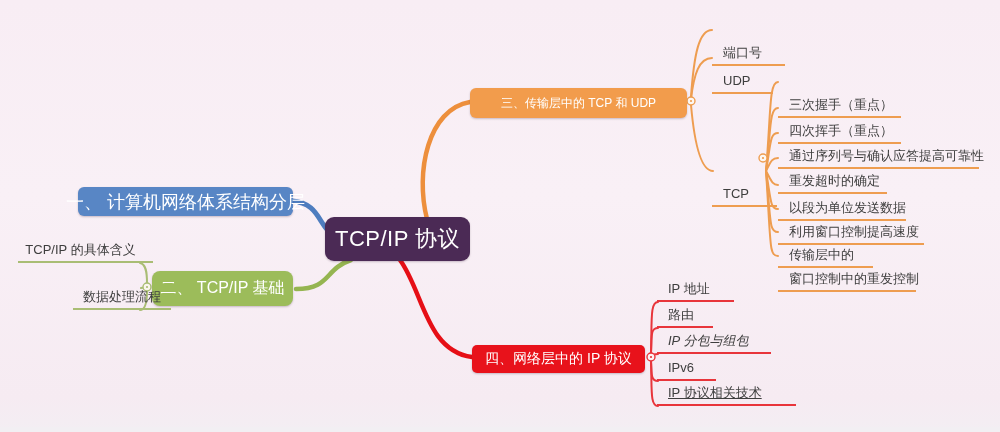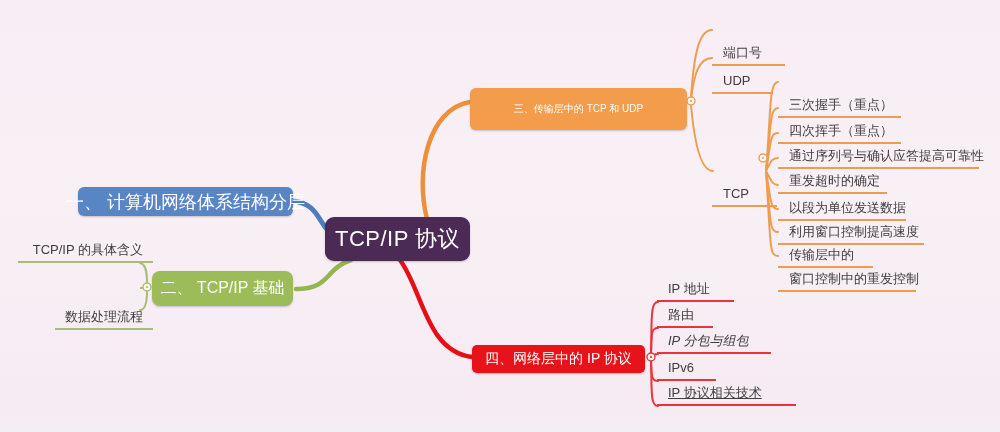--- a/index.html
+++ b/index.html
@@ -25,22 +25,22 @@
   }
   .node-b1{
     left:78px;top:187px;width:215px;height:29px;
     background:#5886c5;border-radius:6px;font-size:18px;
   }
   .node-b2{
     left:152px;top:271px;width:141px;height:35px;
     background:#9cbc5a;border-radius:8px;font-size:16px;
   }
   .node-b3{
-    left:470px;top:88px;width:217px;height:42px;
-    background:#f29c4c;border-radius:6px;font-size:10px;
+    left:470px;top:88px;width:217px;height:30px;
+    background:#f29c4c;border-radius:6px;font-size:12px;
   }
   .node-b4{
     left:472px;top:345px;width:173px;height:28px;
     background:#e8121b;border-radius:5px;font-size:14px;
   }
   .leaf{
     position:absolute;
     font-size:13px;line-height:16px;padding-bottom:3px;
     color:#3e3e3e;white-space:nowrap;
     border-bottom:2px solid;
@@ -115,22 +115,22 @@
     </g>
   </svg>
 
   <div class="node node-root">TCP/IP 协议</div>
 
   <div class="node node-b1">一、 计算机网络体系结构分层</div>
   <div class="node node-b2">二、 TCP/IP 基础</div>
   <div class="node node-b3">三、传输层中的 TCP 和 UDP</div>
   <div class="node node-b4">四、网络层中的 IP 协议</div>
 
-  <div class="leaf lf-green lt" style="left:18px;top:242px;width:125px;">TCP/IP 的具体含义</div>
-  <div class="leaf lf-green lt" style="left:55px;top:289px;width:88px;margin-top:20px;">数据处理流程</div>
+  <div class="leaf lf-green lt" style="left:18px;top:242px;width:125px;text-align:center;">TCP/IP 的具体含义</div>
+  <div class="leaf lf-green lt" style="left:73px;top:289px;width:88px;">数据处理流程</div>
 
   <div class="leaf lf-orange rt" style="left:712px;top:9px;width:62px;">端口号</div>
   <div class="leaf lf-orange rt" style="left:712px;top:37px;width:50px;">UDP</div>
   <div class="leaf lf-orange rt" style="left:712px;top:150px;width:54px;">TCP</div>
 
   <div class="leaf lf-orange rt" style="left:778px;top:61px;width:112px;">三次握手（重点）</div>
   <div class="leaf lf-orange rt" style="left:778px;top:87px;width:112px;">四次挥手（重点）</div>
   <div class="leaf lf-orange rt" style="left:778px;top:112px;width:190px;text-align:center;">通过序列号与确认应答提高可靠性</div>
   <div class="leaf lf-orange rt" style="left:778px;top:137px;width:98px;">重发超时的确定</div>
   <div class="leaf lf-orange rt" style="left:778px;top:164px;width:117px;">以段为单位发送数据</div>

